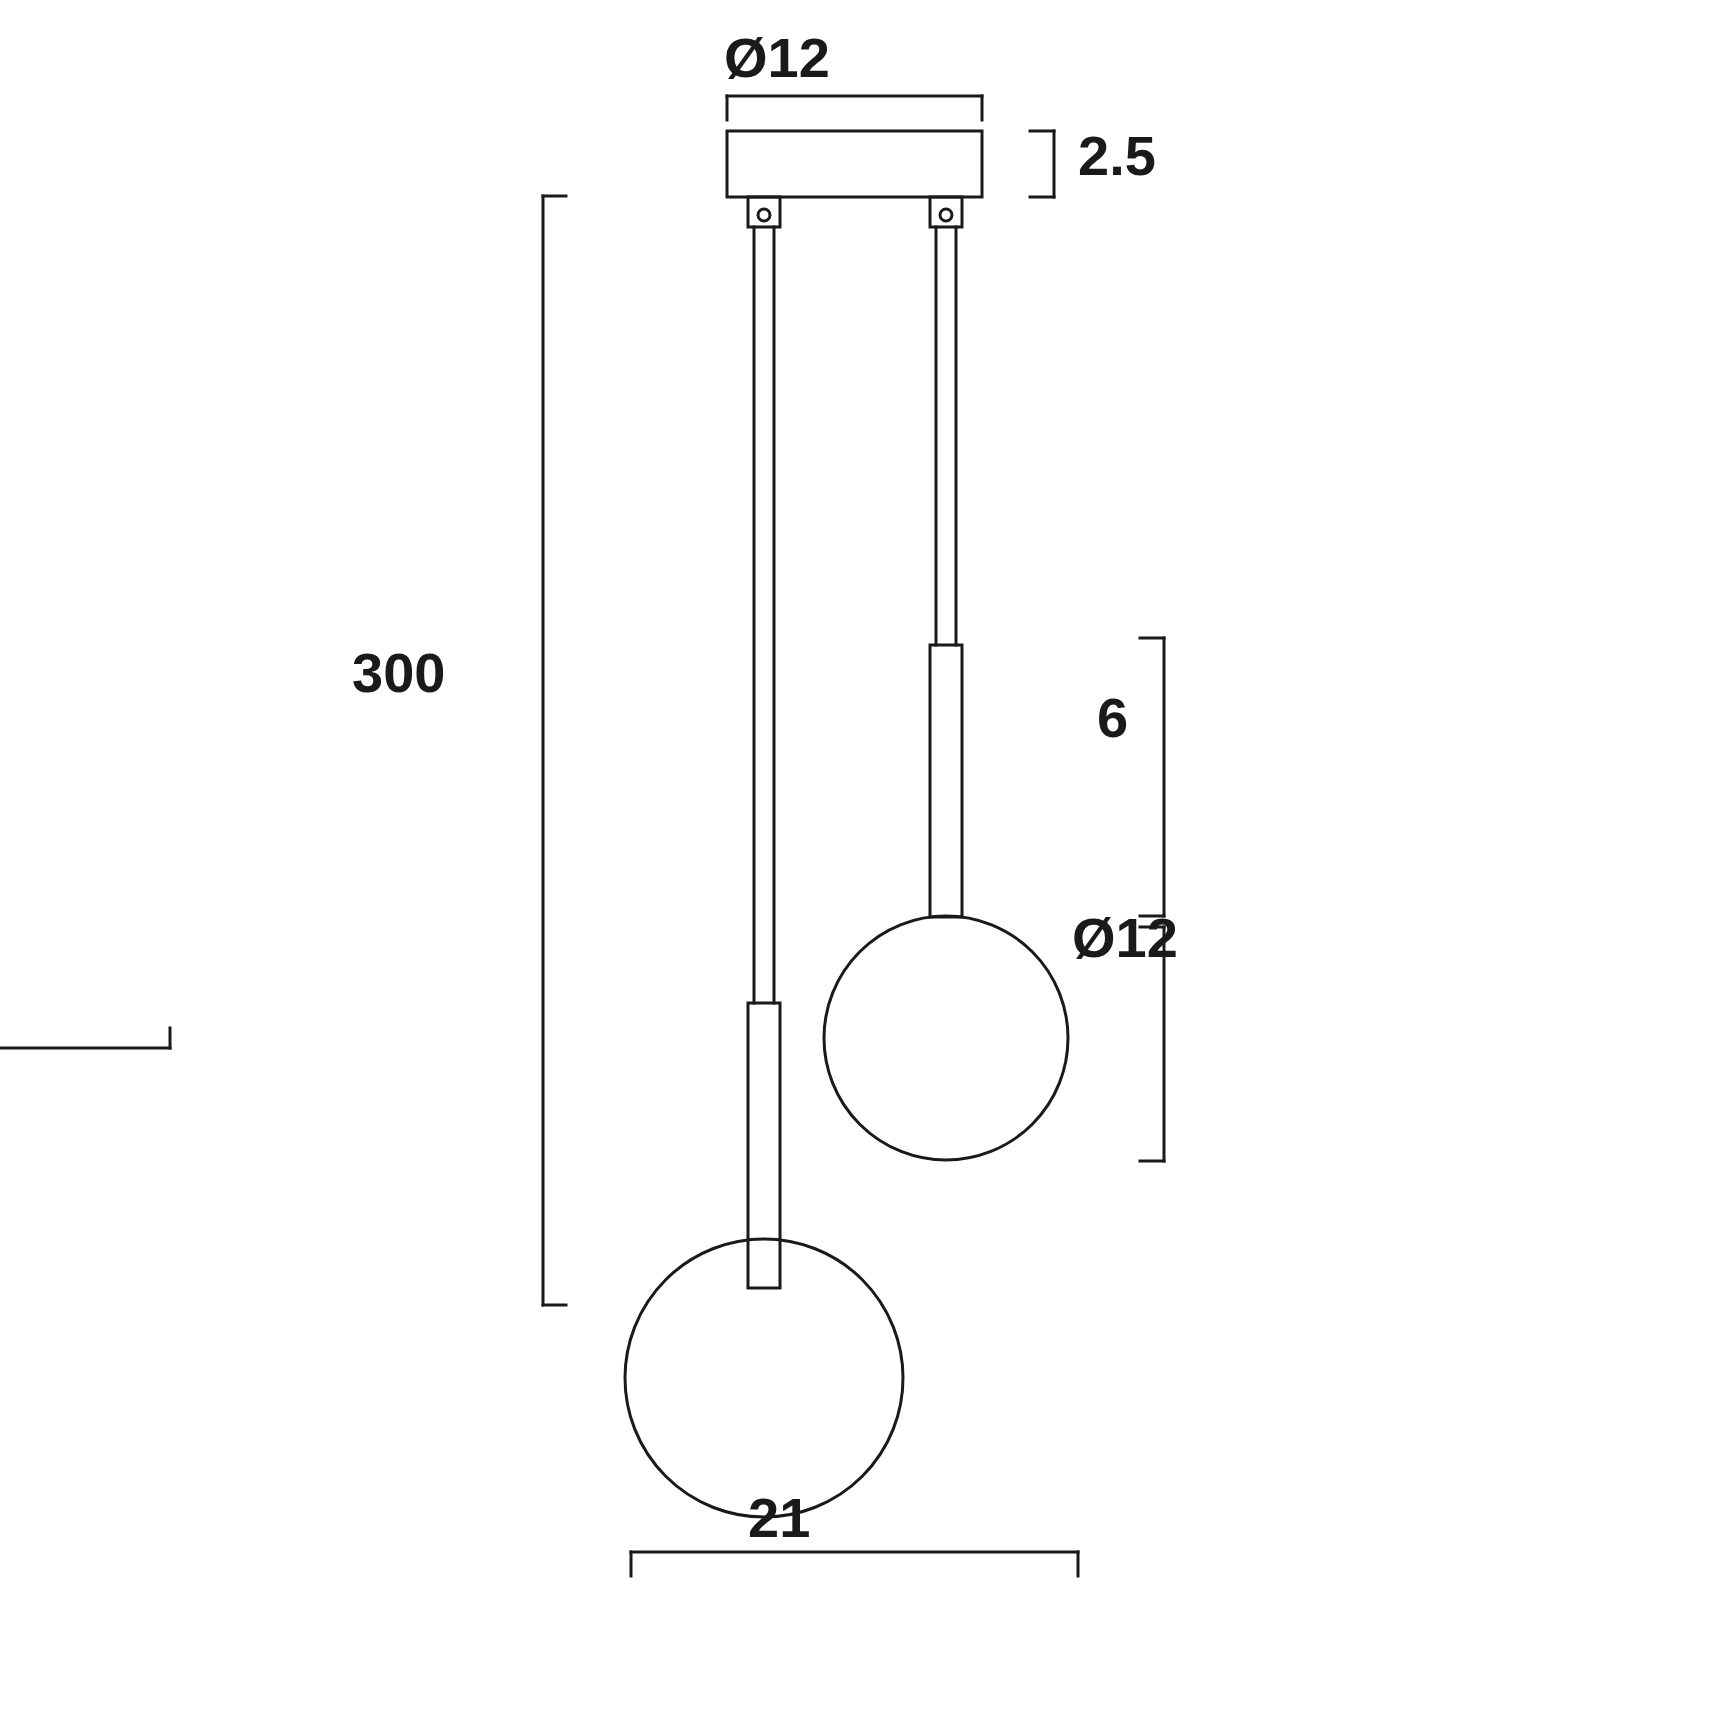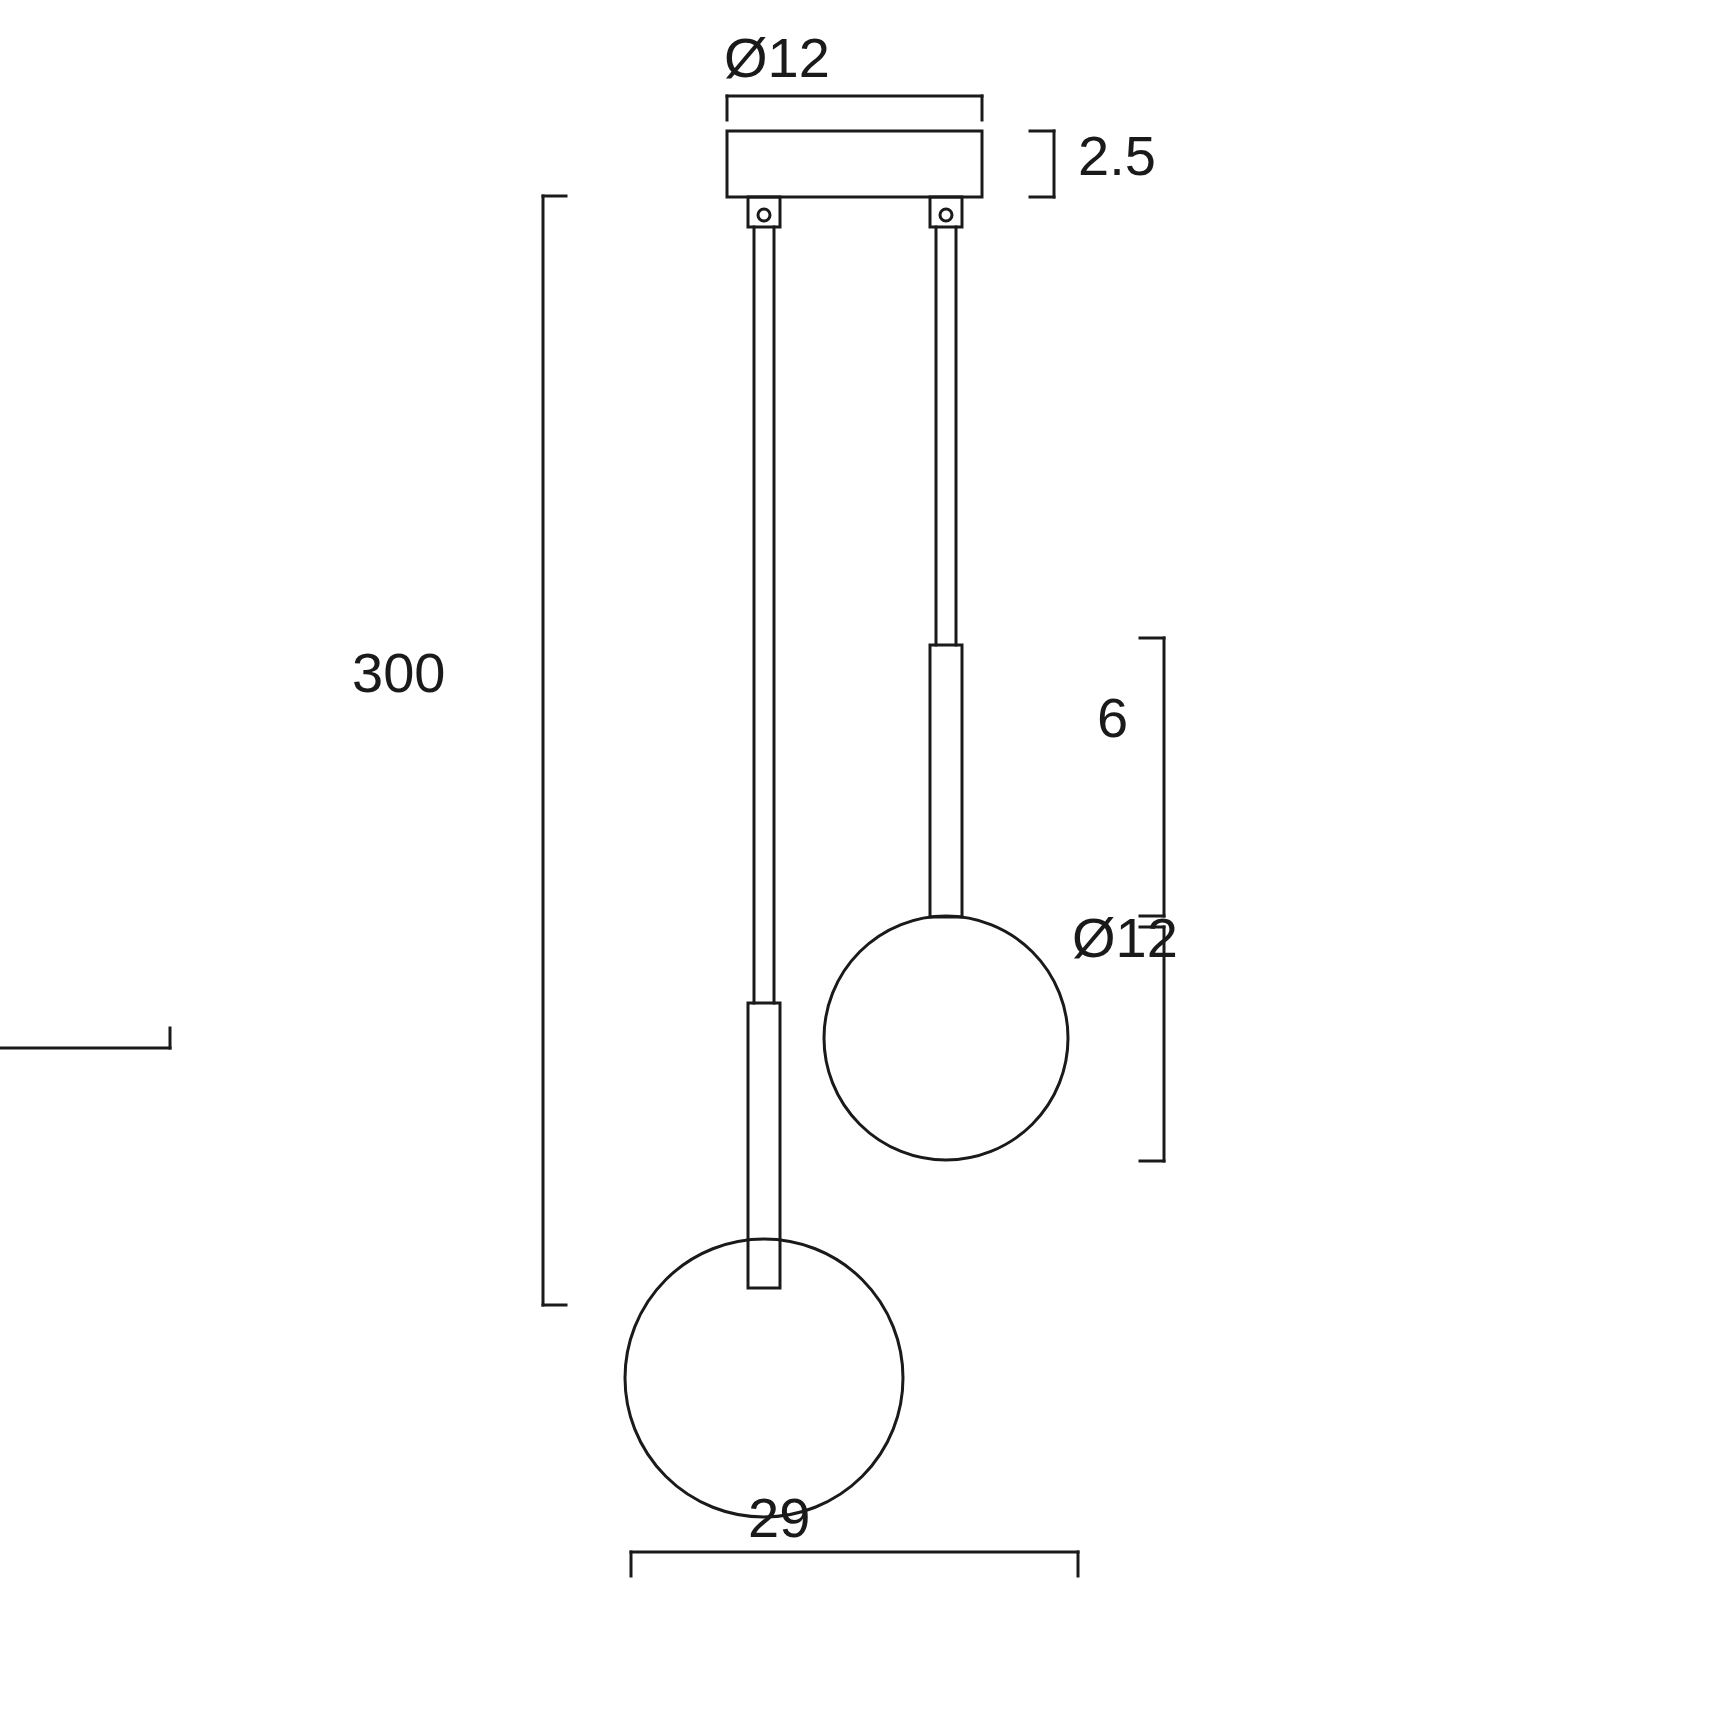--- a/index.html
+++ b/index.html
@@ -11,20 +11,21 @@
     width: 1713px;
     height: 1713px;
     font-family: "Liberation Sans", sans-serif;
     color: #1a1a1a;
     overflow: hidden;
   }
   #stage {
     position: relative;
     width: 1713px;
     height: 1620px;
+    font-weight: bold;
   }
   #drawing {
     position: absolute;
     left: 0;
     top: 0;
     width: 1713px;
     height: 1713px;
   }
   .dim-label {
     position: absolute;
@@ -141,16 +142,16 @@
   <div class="dim-label" id="lbl-top-dia">Ø12</div>
 
   <div class="dim-label" id="lbl-canopy-h">2.5</div>
 
   <div class="dim-label" id="lbl-drop">300</div>
 
   <div class="dim-label" id="lbl-stem">6</div>
 
   <div class="dim-label" id="lbl-globe-dia">Ø12</div>
 
-  <div class="dim-label" id="lbl-width">29</div>
+  <div class="dim-label" id="lbl-width">21</div>
 
 
 </div>
 
 </body></html>

